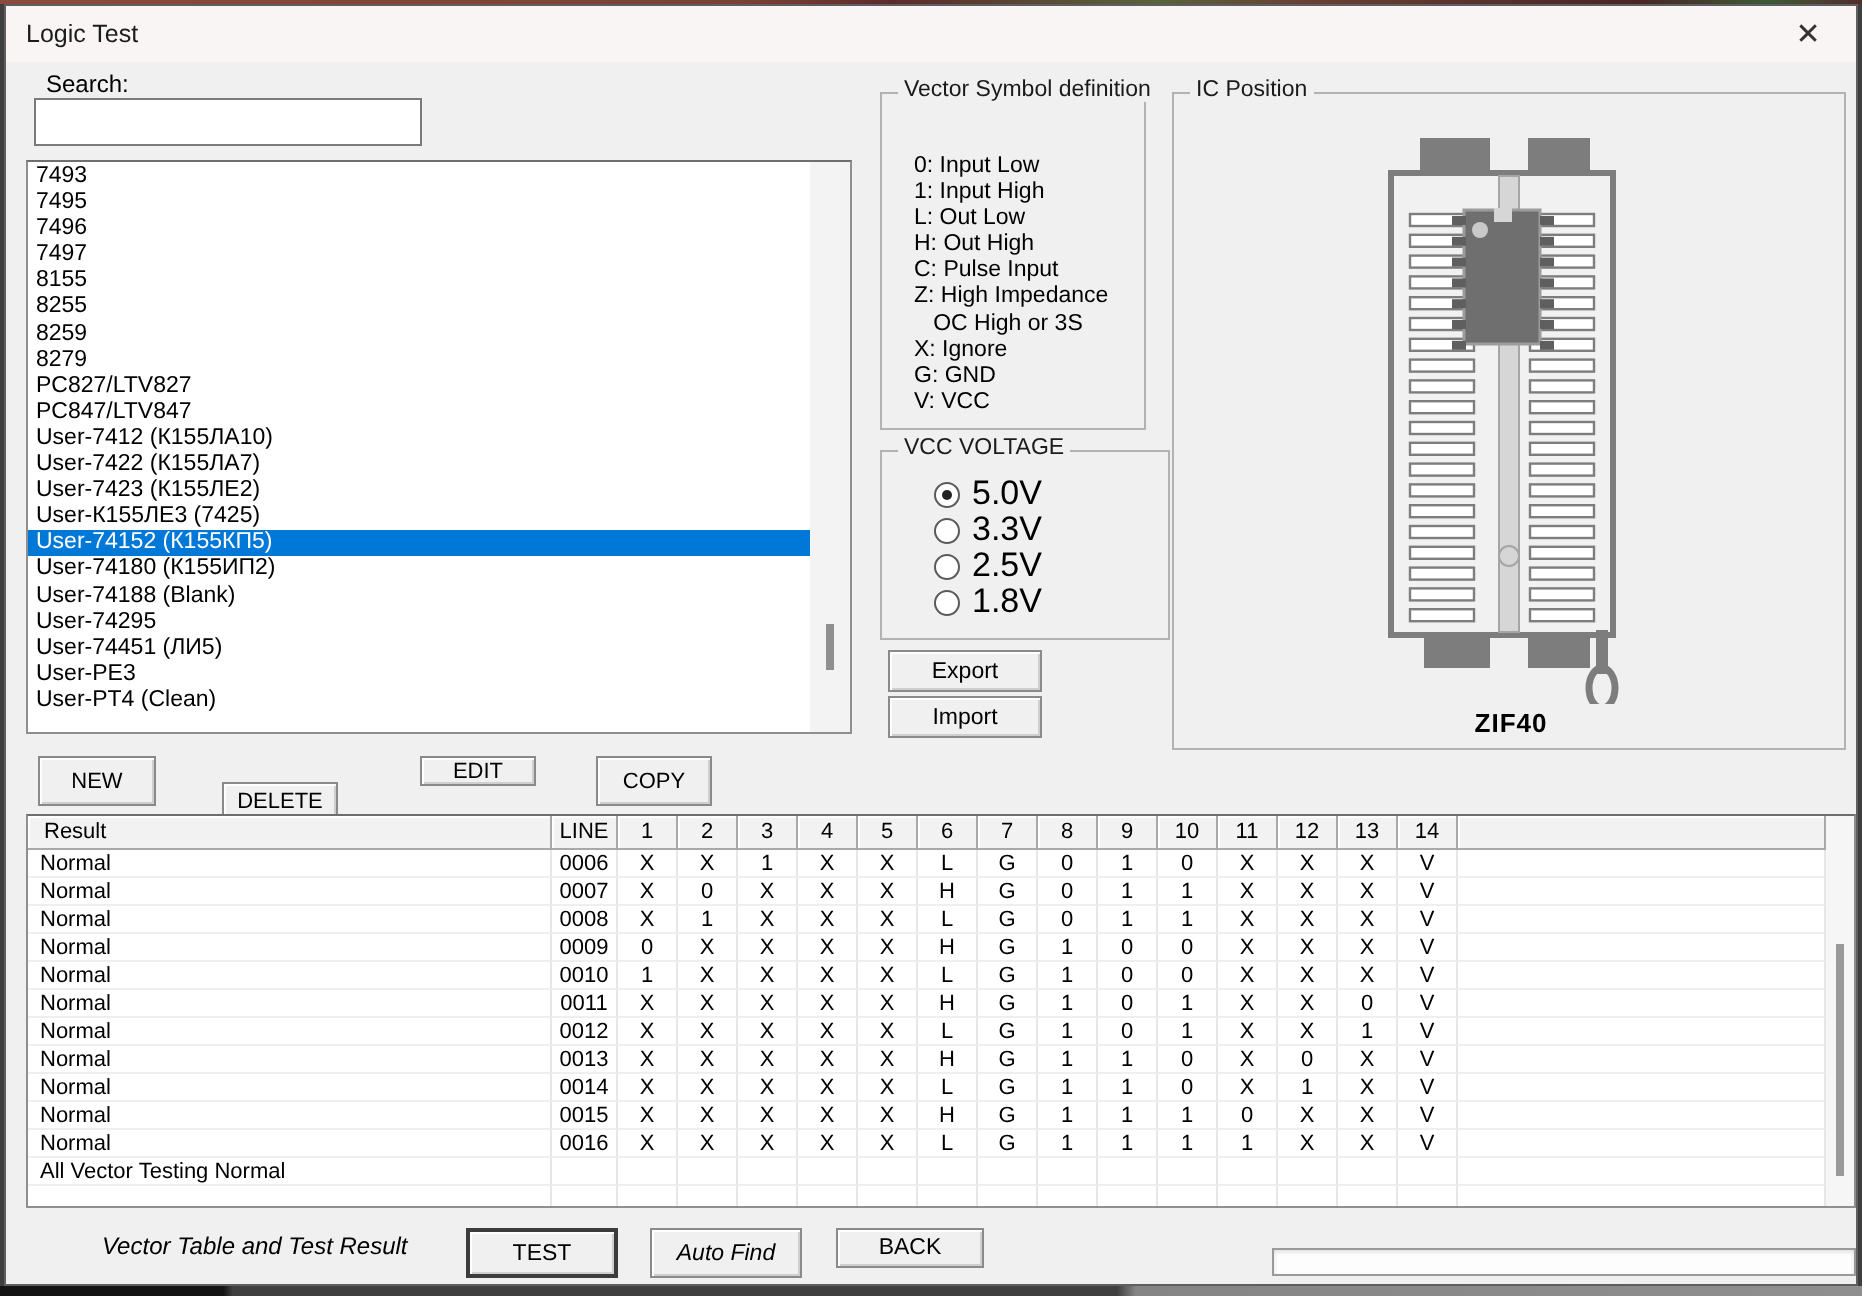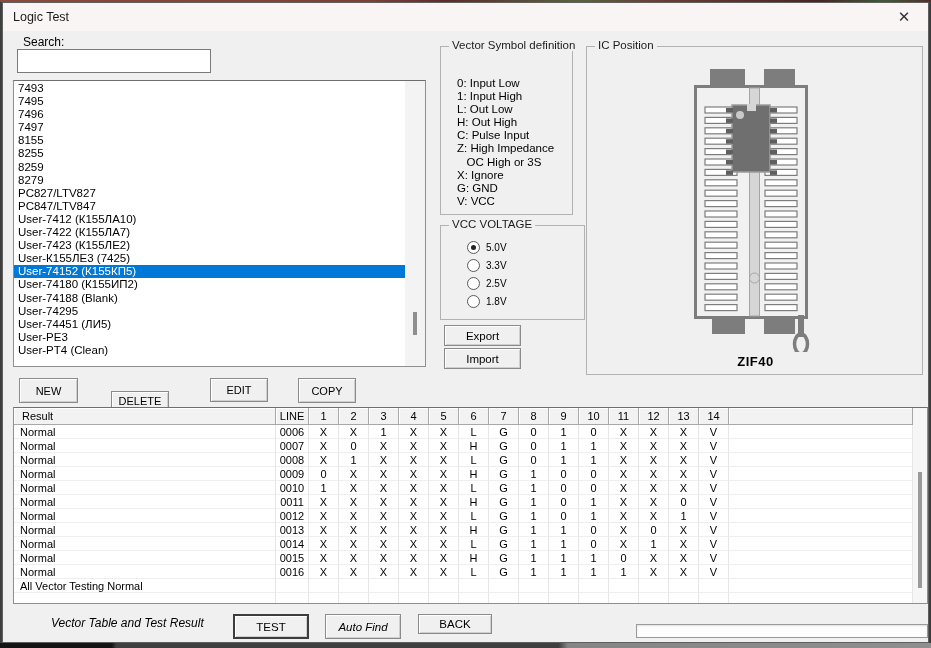--- a/index.html
+++ b/index.html
@@ -45,36 +45,36 @@
   .symbol-lines { position:absolute; left:16px; top:30px; }
   .symbol-line { font-size:11.5px; line-height:13.1px; white-space:pre; color:#000; }
 
   .gb-vcc { left:437px; top:222px; width:145px; height:95px; }
   .vcc-options { position:absolute; left:26px; top:12px; }
   .radio-row { display:flex; align-items:center; height:18px; }
   .radio-circle { width:13px; height:13px; border-radius:50%; border:1px solid #5a5a5a;
     background:#fff; margin-right:6px; position:relative; }
   .radio-circle.checked::after { content:""; position:absolute; left:3px; top:3px;
     width:5px; height:5px; border-radius:50%; background:#222; }
-  .radio-label { font-size:10px; color:#000; }
+  .radio-label { font-size:17px; color:#000; }
 
   .btn { background:#f0f0f0; border:1px solid #8a8a8a; font-size:11px; color:#000;
     font-family:"Liberation Sans",sans-serif; text-align:center;
     box-shadow:inset 1px 1px 0 #ffffff, inset -1px -1px 0 #cfcfcf; cursor:default; }
   .btn-export { position:absolute; left:441px; top:322px; width:77px; height:21px; font-size:11.5px; }
   .btn-import { position:absolute; left:441px; top:345px; width:77px; height:21px; font-size:11.5px; }
 
   .gb-ic { left:583px; top:43px; width:337px; height:329px; }
   .socket-svg { position:absolute; left:0; top:0; }
   .zif-label { position:absolute; left:0; top:307px; width:337px; text-align:center;
     font-size:13px; font-weight:bold; color:#000; letter-spacing:0.5px; }
 
   .btn-new    { position:absolute; left:16px;  top:375px; width:59px; height:25px; }
   .btn-delete { position:absolute; left:108px; top:388px; width:58px; height:19px; }
-  .btn-edit   { position:absolute; left:207px; top:375px; width:58px; height:24px; }
+  .btn-edit   { position:absolute; left:207px; top:375px; width:58px; height:15px; }
   .btn-copy   { position:absolute; left:295px; top:375px; width:58px; height:25px; }
 
   .vtable { position:absolute; left:10px; top:404px; width:915px; height:197px;
     background:#fff; border:1px solid #8f8f8f; border-top-color:#6e6e6e; overflow:hidden; }
   .t-grid { position:absolute; left:0; top:0; right:14px; bottom:0; }
   .t-row { display:grid; grid-template-columns:262px 33px repeat(14,30px) 1fr; height:14px; }
   .t-row.header { height:17px; }
   .t-cell { font-size:11px; line-height:14px; text-align:center; color:#000;
     border-right:1px solid #e6e6e6; border-bottom:1px solid #efefef; overflow:hidden; white-space:nowrap; }
   .t-cell.res { text-align:left; padding-left:6px; }

